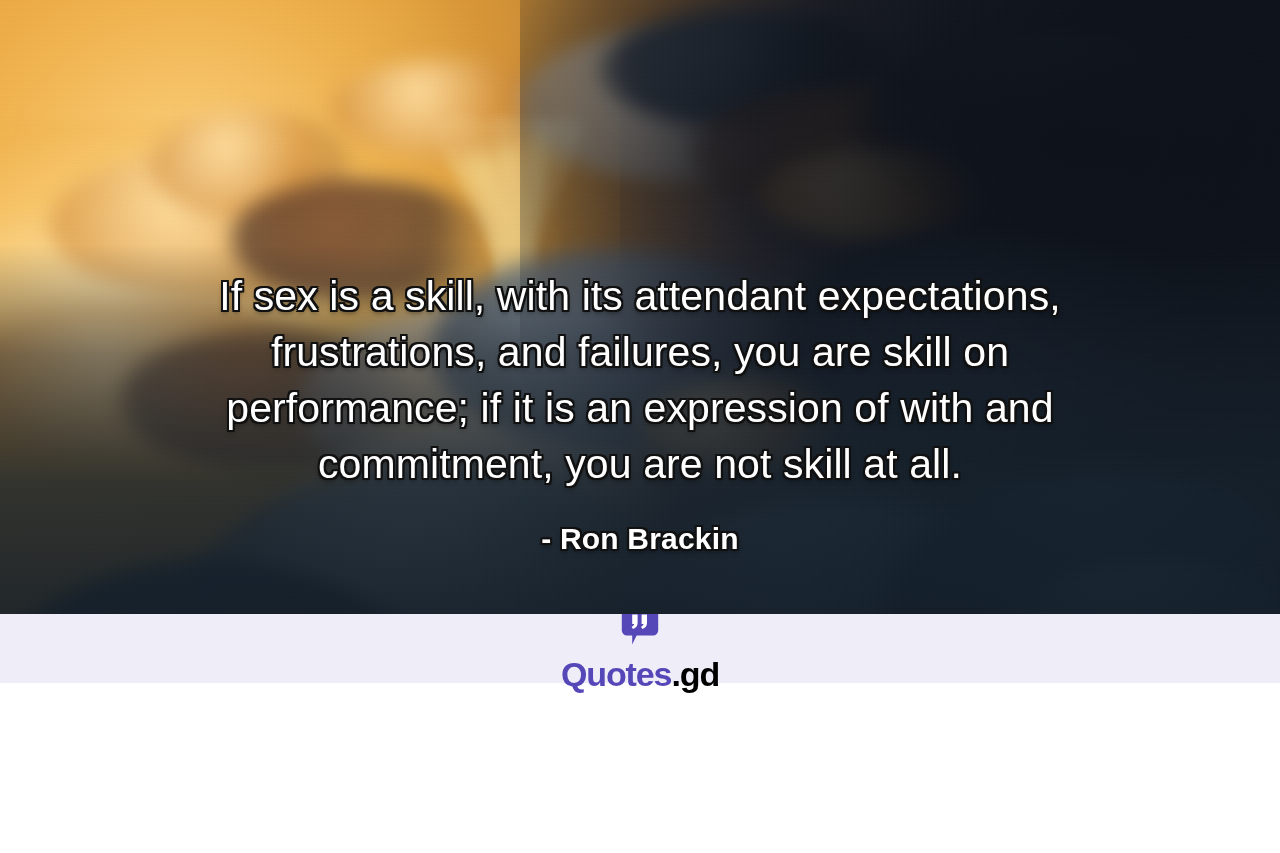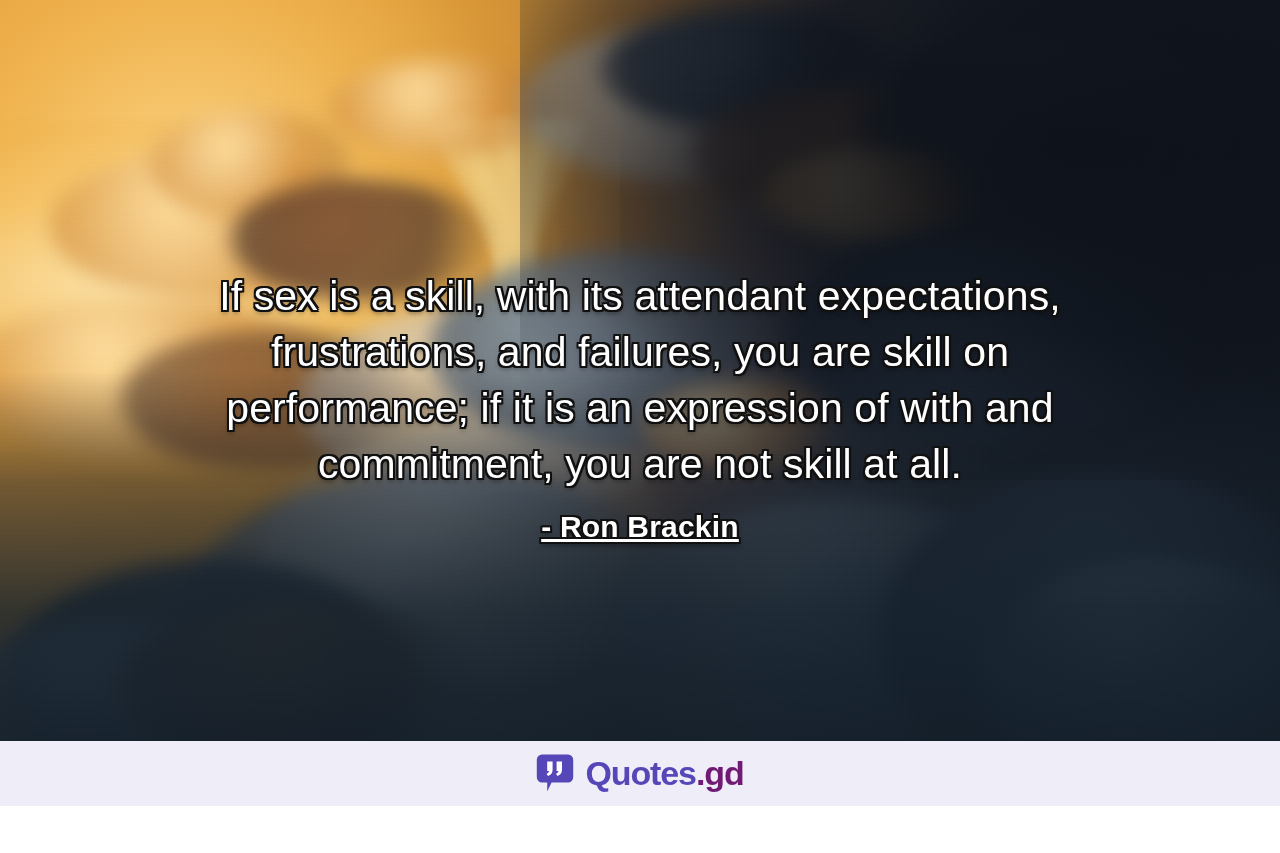--- a/index.html
+++ b/index.html
@@ -7,21 +7,21 @@
   html, body {
     width:1280px; height:853px;
     background:#ffffff;
     font-family:"Liberation Sans", sans-serif;
     overflow:hidden;
   }
 
   .page {
     position:relative;
     width:1280px;
-    height:806px;
+    height:683px;
     display:flex;
     flex-direction:column;
     justify-content:flex-end;
   }
 
   
   .hero {
     position:relative;
     width:1280px;
     height:784px;
@@ -129,59 +129,59 @@
     font-size:41px;
     line-height:56px;
     font-weight:400;
     letter-spacing:.1px;
     text-shadow:
       -2px -2px 0 #111, 2px -2px 0 #111, -2px 2px 0 #111, 2px 2px 0 #111,
       -2px 0 0 #111, 2px 0 0 #111, 0 -2px 0 #111, 0 2px 0 #111,
       0 3px 5px rgba(0,0,0,.55);
   }
   .quote-author {
-    margin-top:16px;
+    margin-top:28px;
     color:#ffffff;
     font-size:30px;
     line-height:38px;
     font-weight:700;
     letter-spacing:.2px;
     text-shadow:
       -2px -2px 0 #111, 2px -2px 0 #111, -2px 2px 0 #111, 2px 2px 0 #111,
       -2px 0 0 #111, 2px 0 0 #111, 0 -2px 0 #111, 0 2px 0 #111,
       0 3px 5px rgba(0,0,0,.55);
-    text-decoration: underline;
   }
 
   
   .footer {
     width:1280px;
     height:69px;
     background:#eeedf8;
     display:flex;
     align-items:center;
     justify-content:center;
   }
   .brand {
     display:flex;
     align-items:center;
     gap:11px;
     text-decoration:none;
+    flex-direction:column;
   }
   .brand-mark { width:38px; height:40px; display:block; }
   .brand-word {
     font-size:34px;
     font-weight:700;
     letter-spacing:-1.1px;
     line-height:1;
     display:flex;
     align-items:baseline;
   }
   .brand-word .w-quotes { color:#5647b8; }
-  .brand-word .w-tld    { color:#701a75; }
+  .brand-word .w-tld    { color:#000000; }
 </style>
 </head>
 <body>
 
 <div class="page">
 
   <div class="hero">
 
     <div class="sky-base"></div>
     <div class="sky-glow-tl"></div>

